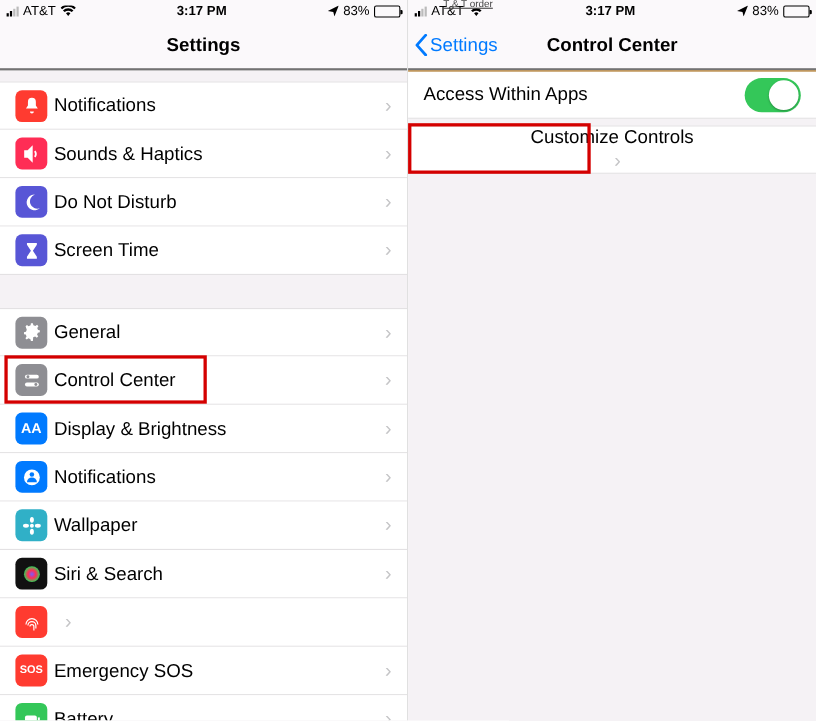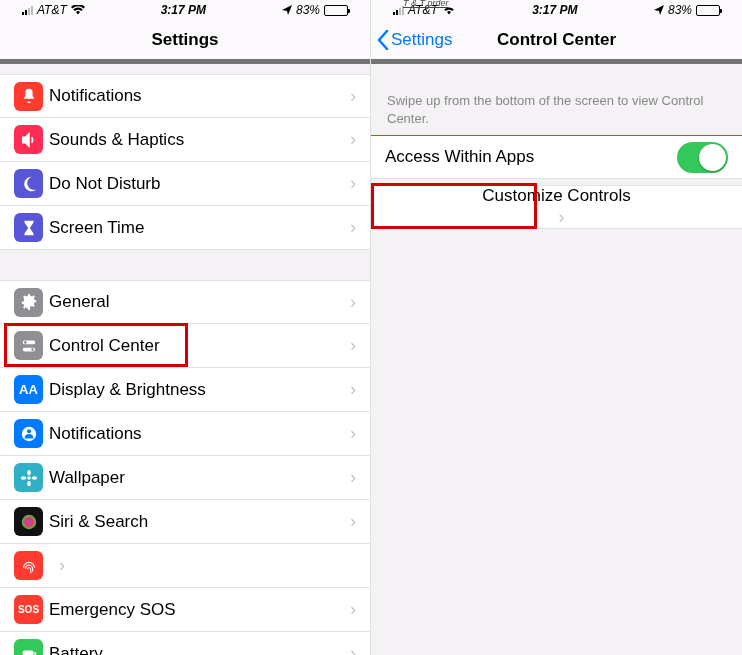--- a/index.html
+++ b/index.html
@@ -22,40 +22,39 @@
   .pane.left { border-right: 1px solid #e0e0e0; }
   
   .status-bar {
     height: 20px;
     background: #fbf9fb;
     display: flex;
     align-items: center;
     justify-content: space-between;
     font-size: 12px;
     font-weight: 500;
-    padding: 0 22px;
-    font-style: italic;
+    padding: 0 6px;
   }
   .sb-left, .sb-right { display: flex; align-items: center; gap: 4px; }
   .sb-center { font-weight: 600; }
   .signal { display: flex; align-items: flex-end; gap: 1px; }
   .signal span { width: 2px; background: #000; display: block; }
   .signal span:nth-child(1){height:3px;} .signal span:nth-child(2){height:5px;}
   .signal span:nth-child(3){height:7px; background:#bbb;} .signal span:nth-child(4){height:9px; background:#bbb;}
   .battery {
     width: 24px; height: 11px; border: 1px solid #000; border-radius: 2px;
     position: relative; padding:1px;
   }
   .battery::after { content:""; position:absolute; right:-3px; top:3px; width:2px; height:4px; background:#000; border-radius:0 1px 1px 0;}
   .battery-fill { background:#000; height:100%; width:83%; border-radius:1px;}
   
   .navbar {
     height: 44px;
     background: #fbf9fb;
-    border-bottom: 5px solid #737373;
+    border-bottom: 2px solid #737373;
     display: flex;
     align-items: center;
     position: relative;
   }
   .nav-title {
     position: absolute; left:0; right:0; text-align:center;
     font-size: 17px; font-weight: 600;
   }
   .nav-back {
     display: flex; align-items: center; gap: 2px;
@@ -346,21 +345,20 @@
         <svg width="12" height="20" viewBox="0 0 12 20">
             <path d="M10 1 L2 10 L10 19" stroke="#007aff" stroke-width="2.5" fill="none" stroke-linecap="round" stroke-linejoin="round"></path>
           </svg>
       </span>
       <span>Settings</span>
     </div>
     <div class="nav-title">Control Center</div>
   </div>
 
   <div style="flex:1; position:relative;">
-    <div class="group-header tall">Swipe up from the bottom of the screen to view Control Center.</div>
 
     <div class="row" style="border-top:1px solid #a16207;">
       <span class="label">Access Within Apps</span>
       <span class="toggle"></span>
     </div>
 
 
     <div style="height:6px;"></div>
 
     <div class="row" style="border-top:1px solid #e3e1e3; position:relative;flex-direction:column;">

